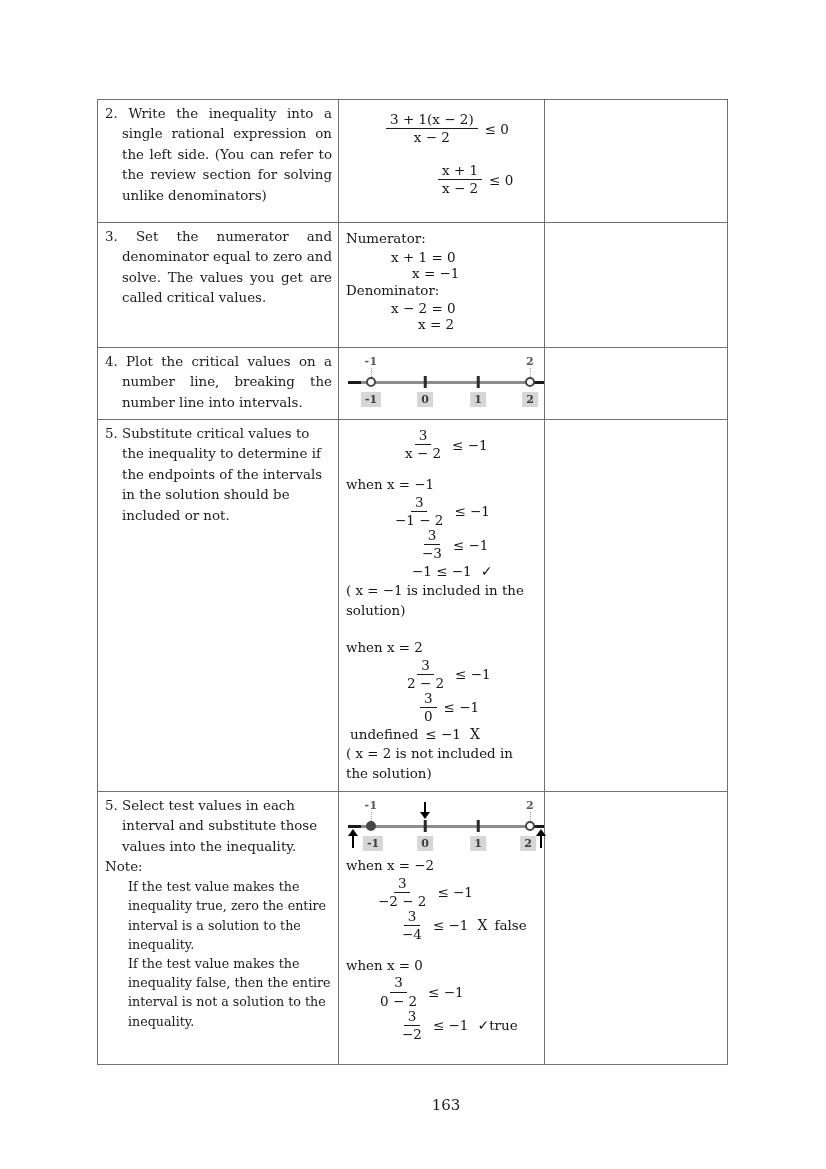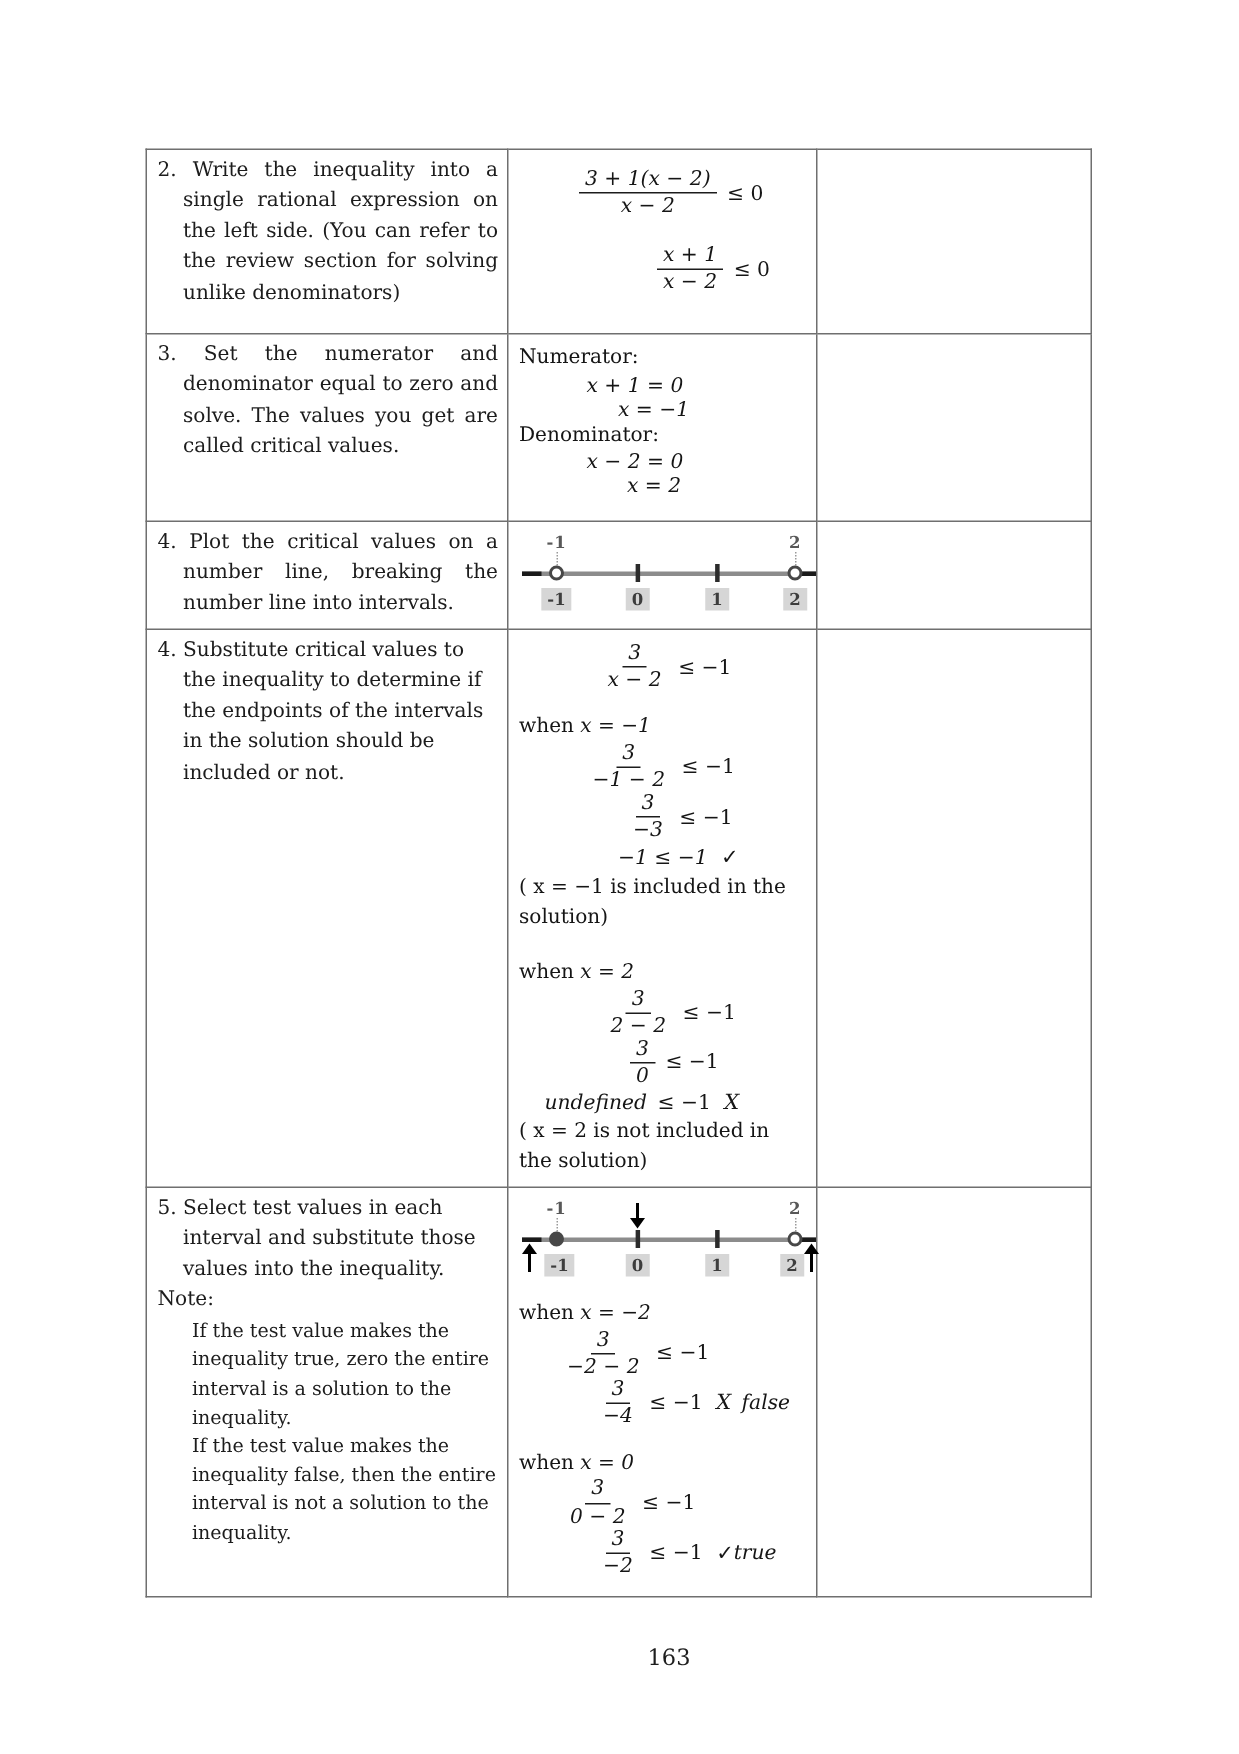--- a/index.html
+++ b/index.html
@@ -20,21 +20,21 @@
   .c2 { width:206px; }
   .c3 { width:183px; }
   .step { font-size:13.4px; line-height:20.4px; color:#1c1c1c; }
   .hang { padding-left:17px; text-indent:-17px; }
   .j { text-align:justify; }
   .note-label { font-size:13.4px; line-height:20px; }
   .note { font-size:12.7px; line-height:19.2px; padding-left:23px; }
 
   
   .mline { display:flex; align-items:center; font-size:13.5px; color:#151515; }
-  .mi { font-style:italic; }
+  .mi { }
   .fr { display:inline-flex; flex-direction:column; align-items:center; line-height:1.12; }
   .fr .n { border-bottom:1px solid #1c1c1c; padding:0 4px 1px 4px; }
   .fr .d { padding:1px 4px 0 4px; }
   .rel { margin-left:7px; white-space:nowrap; }
   .mark { margin-left:9px; font-size:14px; }
   .mword { margin-left:7px; }
   .mtext { font-size:13.4px; line-height:19.5px; color:#151515; }
 
   
   .nl { position:relative; width:196px; height:57px; margin:3px 0 0 2px; }
@@ -62,23 +62,23 @@
   .nl-adown .stem { width:2px; height:11px; background:#000; }
   .nl-adown .head { width:0; height:0; border-left:5px solid transparent;
     border-right:5px solid transparent; border-top:7px solid #000; margin-top:-1px; }
   .nl-aup { position:absolute; top:30px; transform:translateX(-50%);
     display:flex; flex-direction:column; align-items:center; }
   .nl-aup .head { width:0; height:0; border-left:5px solid transparent;
     border-right:5px solid transparent; border-bottom:7px solid #000; }
   .nl-aup .stem { width:2px; height:13px; background:#000; margin-top:-1px; }
 
   
-  .mt4{margin-top:4px}.mt8{margin-top:8px}.mt10{margin-top:10px}
+  .mt4{margin-top:4px}.mt8{margin-top:8px}.mt10{}
   .mt14{margin-top:14px}.mt18{margin-top:18px}.mt2{margin-top:2px}
-  .ml12{margin-left:17px}.ml28{margin-left:28px}.ml30{margin-left:30px}
+  .ml12{margin-left:4px}.ml28{margin-left:28px}.ml30{margin-left:30px}
   .ml40{margin-left:40px}.ml45{margin-left:45px}.ml52{margin-left:52px}
   .ml55{margin-left:55px}.ml57{margin-left:57px}.ml62{margin-left:92px}
   .ml66{margin-left:66px}.ml72{margin-left:72px}.ml74{margin-left:74px}
 
   
   .page-number {
     position:absolute; top:1096px; left:13px; width:100%;
     text-align:center; font-size:15px; color:#1e1e1e;padding-left:40px;
   }
   .watermark {
@@ -159,21 +159,21 @@
             <span class="nl-boxlabel" style="left:77px">0</span>
             <span class="nl-boxlabel" style="left:130px">1</span>
             <span class="nl-boxlabel" style="left:182px">2</span>
           </div>
         </td>
         <td class="c3"></td>
       </tr>
 
       <tr style="height:372px">
         <td class="c1">
-          <div class="step hang">4. Substitute critical values to the inequality to determine if the endpoints of the intervals in the solution should be included or not.</div>
+          <div class="step hang">5. Substitute critical values to the inequality to determine if the endpoints of the intervals in the solution should be included or not.</div>
         </td>
         <td class="c2">
           <div class="mline mt4 ml55">
             <span class="fr">
               <span class="n mi">3</span>
               <span class="d mi">x − 2</span>
             </span>
             <span class="rel">≤ −1</span>
           </div>
 

